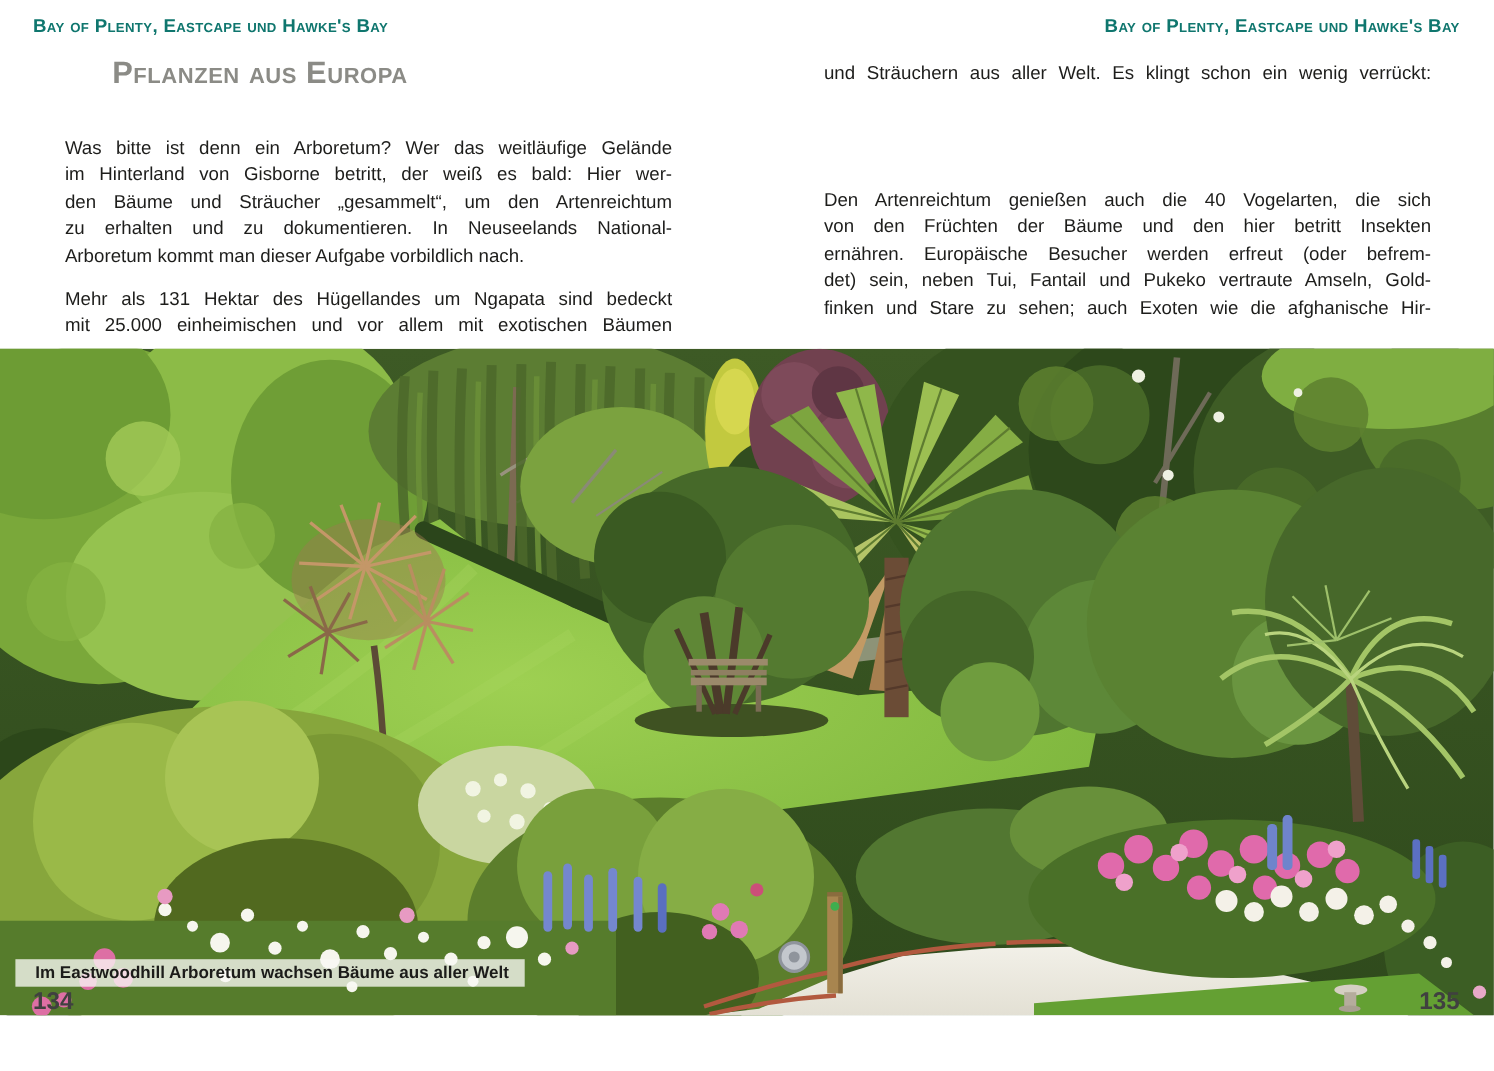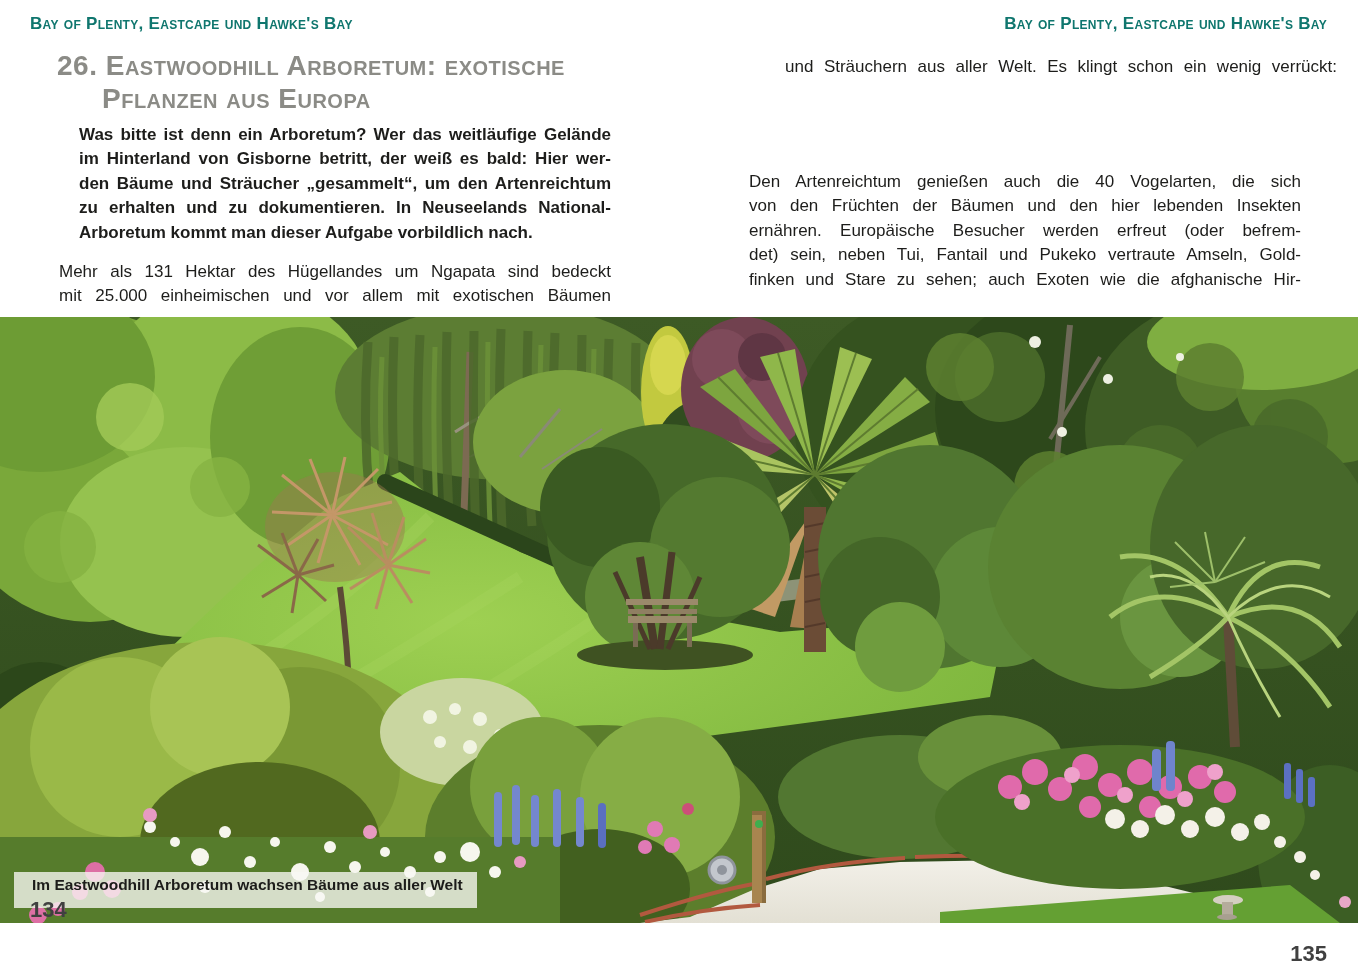--- a/index.html
+++ b/index.html
@@ -14,44 +14,43 @@
   .runhead.left{left:30px;}
   .runhead.right{right:31px;}
   .title{
     position:absolute;left:57px;top:49px;color:#8b8b86;font-weight:bold;
     font-variant:small-caps;font-size:28px;line-height:33px;letter-spacing:.5px;
   }
   .title .line2{padding-left:45px;}
   .col{position:absolute;width:552px;font-size:17px;}
   .ln{line-height:24.4px;text-align:justify;text-align-last:justify;white-space:nowrap;}
   .ln.last{text-align-last:left;}
-  .intro .ln{font-weight:bold;margin-left:20px;}
+  .intro .ln{font-weight:normal;}
   #left-intro{left:59px;top:123px;}
   #left-p2{left:59px;top:260px;}
-  #right-p1{left:749px;top:55px;margin-left:36px;}
+  #right-p1{left:749px;top:55px;}
   #right-p2{left:749px;top:170px;}
   .photo{position:absolute;left:0;top:317px;width:1358px;height:606px;}
   .photo svg{display:block;width:1358px;height:606px;}
   .caption{
-    position:absolute;left:14px;top:872px;height:36px;line-height:25px;
+    position:absolute;left:14px;top:872px;height:25px;line-height:25px;
     padding:0 14px 0 18px;background:rgba(249,249,245,.78);
     font-weight:bold;font-size:15.5px;color:#1c1c1a;white-space:nowrap;
   }
   .pagenum{position:absolute;top:897px;font-weight:bold;font-size:22px;color:#404040;}
   .pagenum.left{left:30px;}
-  .pagenum.right{right:31px;margin-top:44px;}
+  .pagenum.right{right:31px;}
 </style>
 </head>
 <body>
 
 <div class="runhead left">Bay of Plenty, Eastcape und Hawke's Bay</div>
 <div class="runhead right">Bay of Plenty, Eastcape und Hawke's Bay</div>
 
 <div class="title">
-  <div class="line1">26. Eastwoodhill Arboretum: exotische</div>
   <div class="line2">Pflanzen aus Europa</div>
 </div>
 
 <div class="col intro" id="left-intro">
   <div class="ln">Was bitte ist denn ein Arboretum? Wer das weitläufige Gelände</div>
   <div class="ln">im Hinterland von Gisborne betritt, der weiß es bald: Hier wer-</div>
   <div class="ln">den Bäume und Sträucher „gesammelt“, um den Artenreichtum</div>
   <div class="ln">zu erhalten und zu dokumentieren. In Neuseelands National-</div>
   <div class="ln last">Arboretum kommt man dieser Aufgabe vorbildlich nach.</div>
 </div>
@@ -60,21 +59,21 @@
   <div class="ln">Mehr als 131 Hektar des Hügellandes um Ngapata sind bedeckt</div>
   <div class="ln">mit 25.000 einheimischen und vor allem mit exotischen Bäumen</div>
 </div>
 
 <div class="col" id="right-p1">
   <div class="ln">und Sträuchern aus aller Welt. Es klingt schon ein wenig verrückt:</div>
 </div>
 
 <div class="col" id="right-p2">
   <div class="ln">Den Artenreichtum genießen auch die 40 Vogelarten, die sich</div>
-  <div class="ln">von den Früchten der Bäumen und den hier lebenden Insekten</div>
+  <div class="ln">von den Früchten der Bäume und den hier betritt Insekten</div>
   <div class="ln">ernähren. Europäische Besucher werden erfreut (oder befrem-</div>
   <div class="ln">det) sein, neben Tui, Fantail und Pukeko vertraute Amseln, Gold-</div>
   <div class="ln">finken und Stare zu sehen; auch Exoten wie die afghanische Hir-</div>
 </div>
 
 <div class="photo">
 <svg viewBox="0 0 1358 606" preserveAspectRatio="none" xmlns="http://www.w3.org/2000/svg">
   <defs>
     <linearGradient id="bgGrad" x1="0" y1="0" x2="0" y2="1">
       <stop offset="0" stop-color="#3d5a25"></stop>

